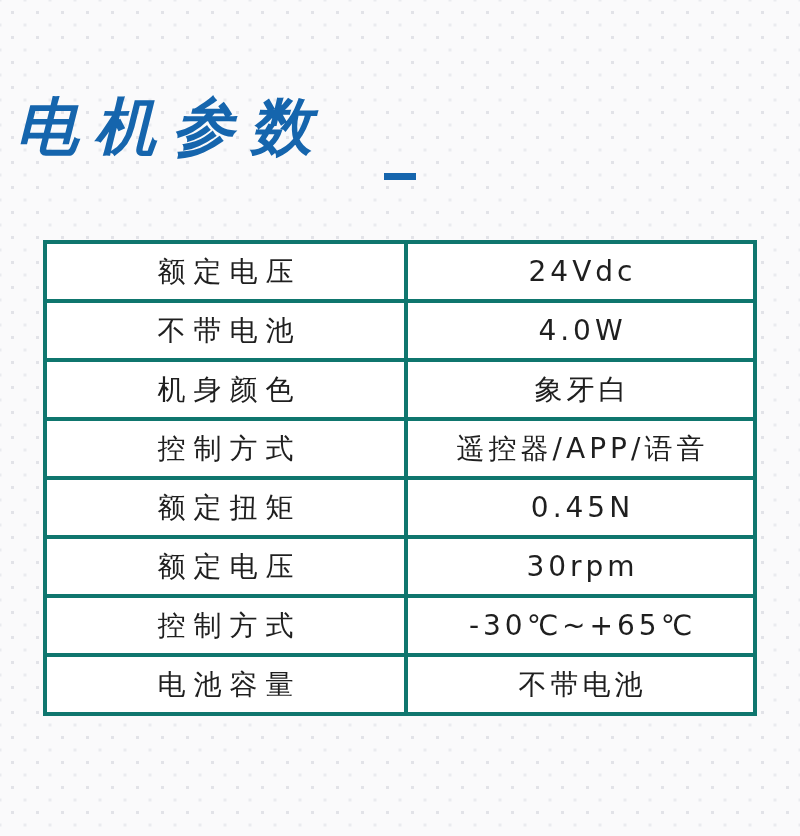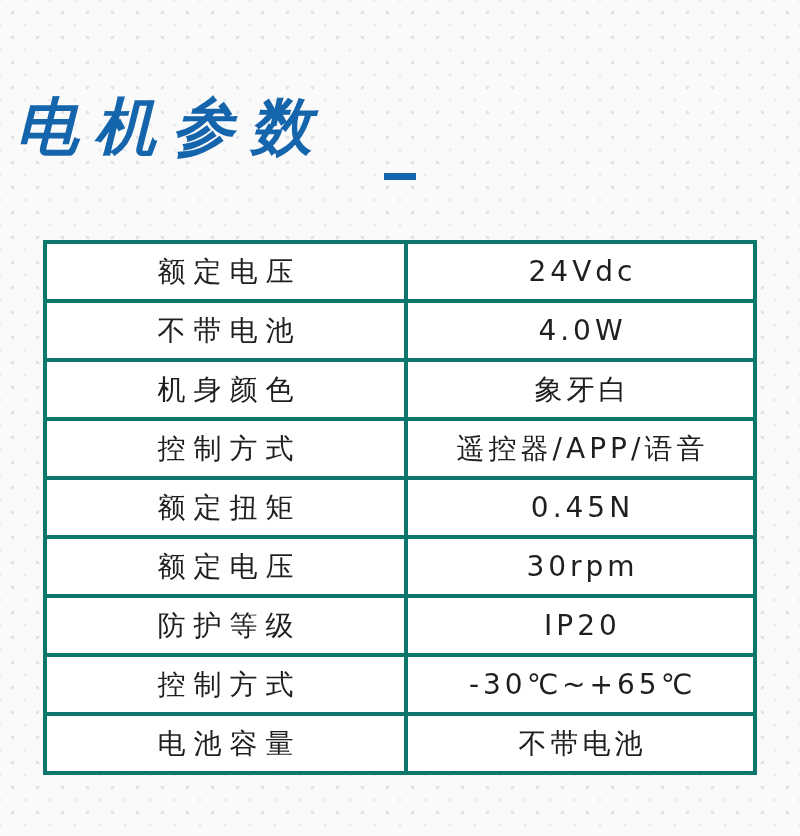--- a/index.html
+++ b/index.html
@@ -85,24 +85,20 @@
       </tr>
       <tr>
         <td class="spec-label">额定扭矩</td>
         <td class="spec-value">0.45N</td>
       </tr>
       <tr>
         <td class="spec-label">额定电压</td>
         <td class="spec-value">30rpm</td>
       </tr>
       <tr>
-        <td class="spec-label">防护等级</td>
-        <td class="spec-value">IP20</td>
-      </tr>
-      <tr>
         <td class="spec-label">控制方式</td>
         <td class="spec-value">-30℃~+65℃</td>
       </tr>
       <tr>
         <td class="spec-label">电池容量</td>
         <td class="spec-value">不带电池</td>
       </tr>
     </tbody>
   </table>
 

